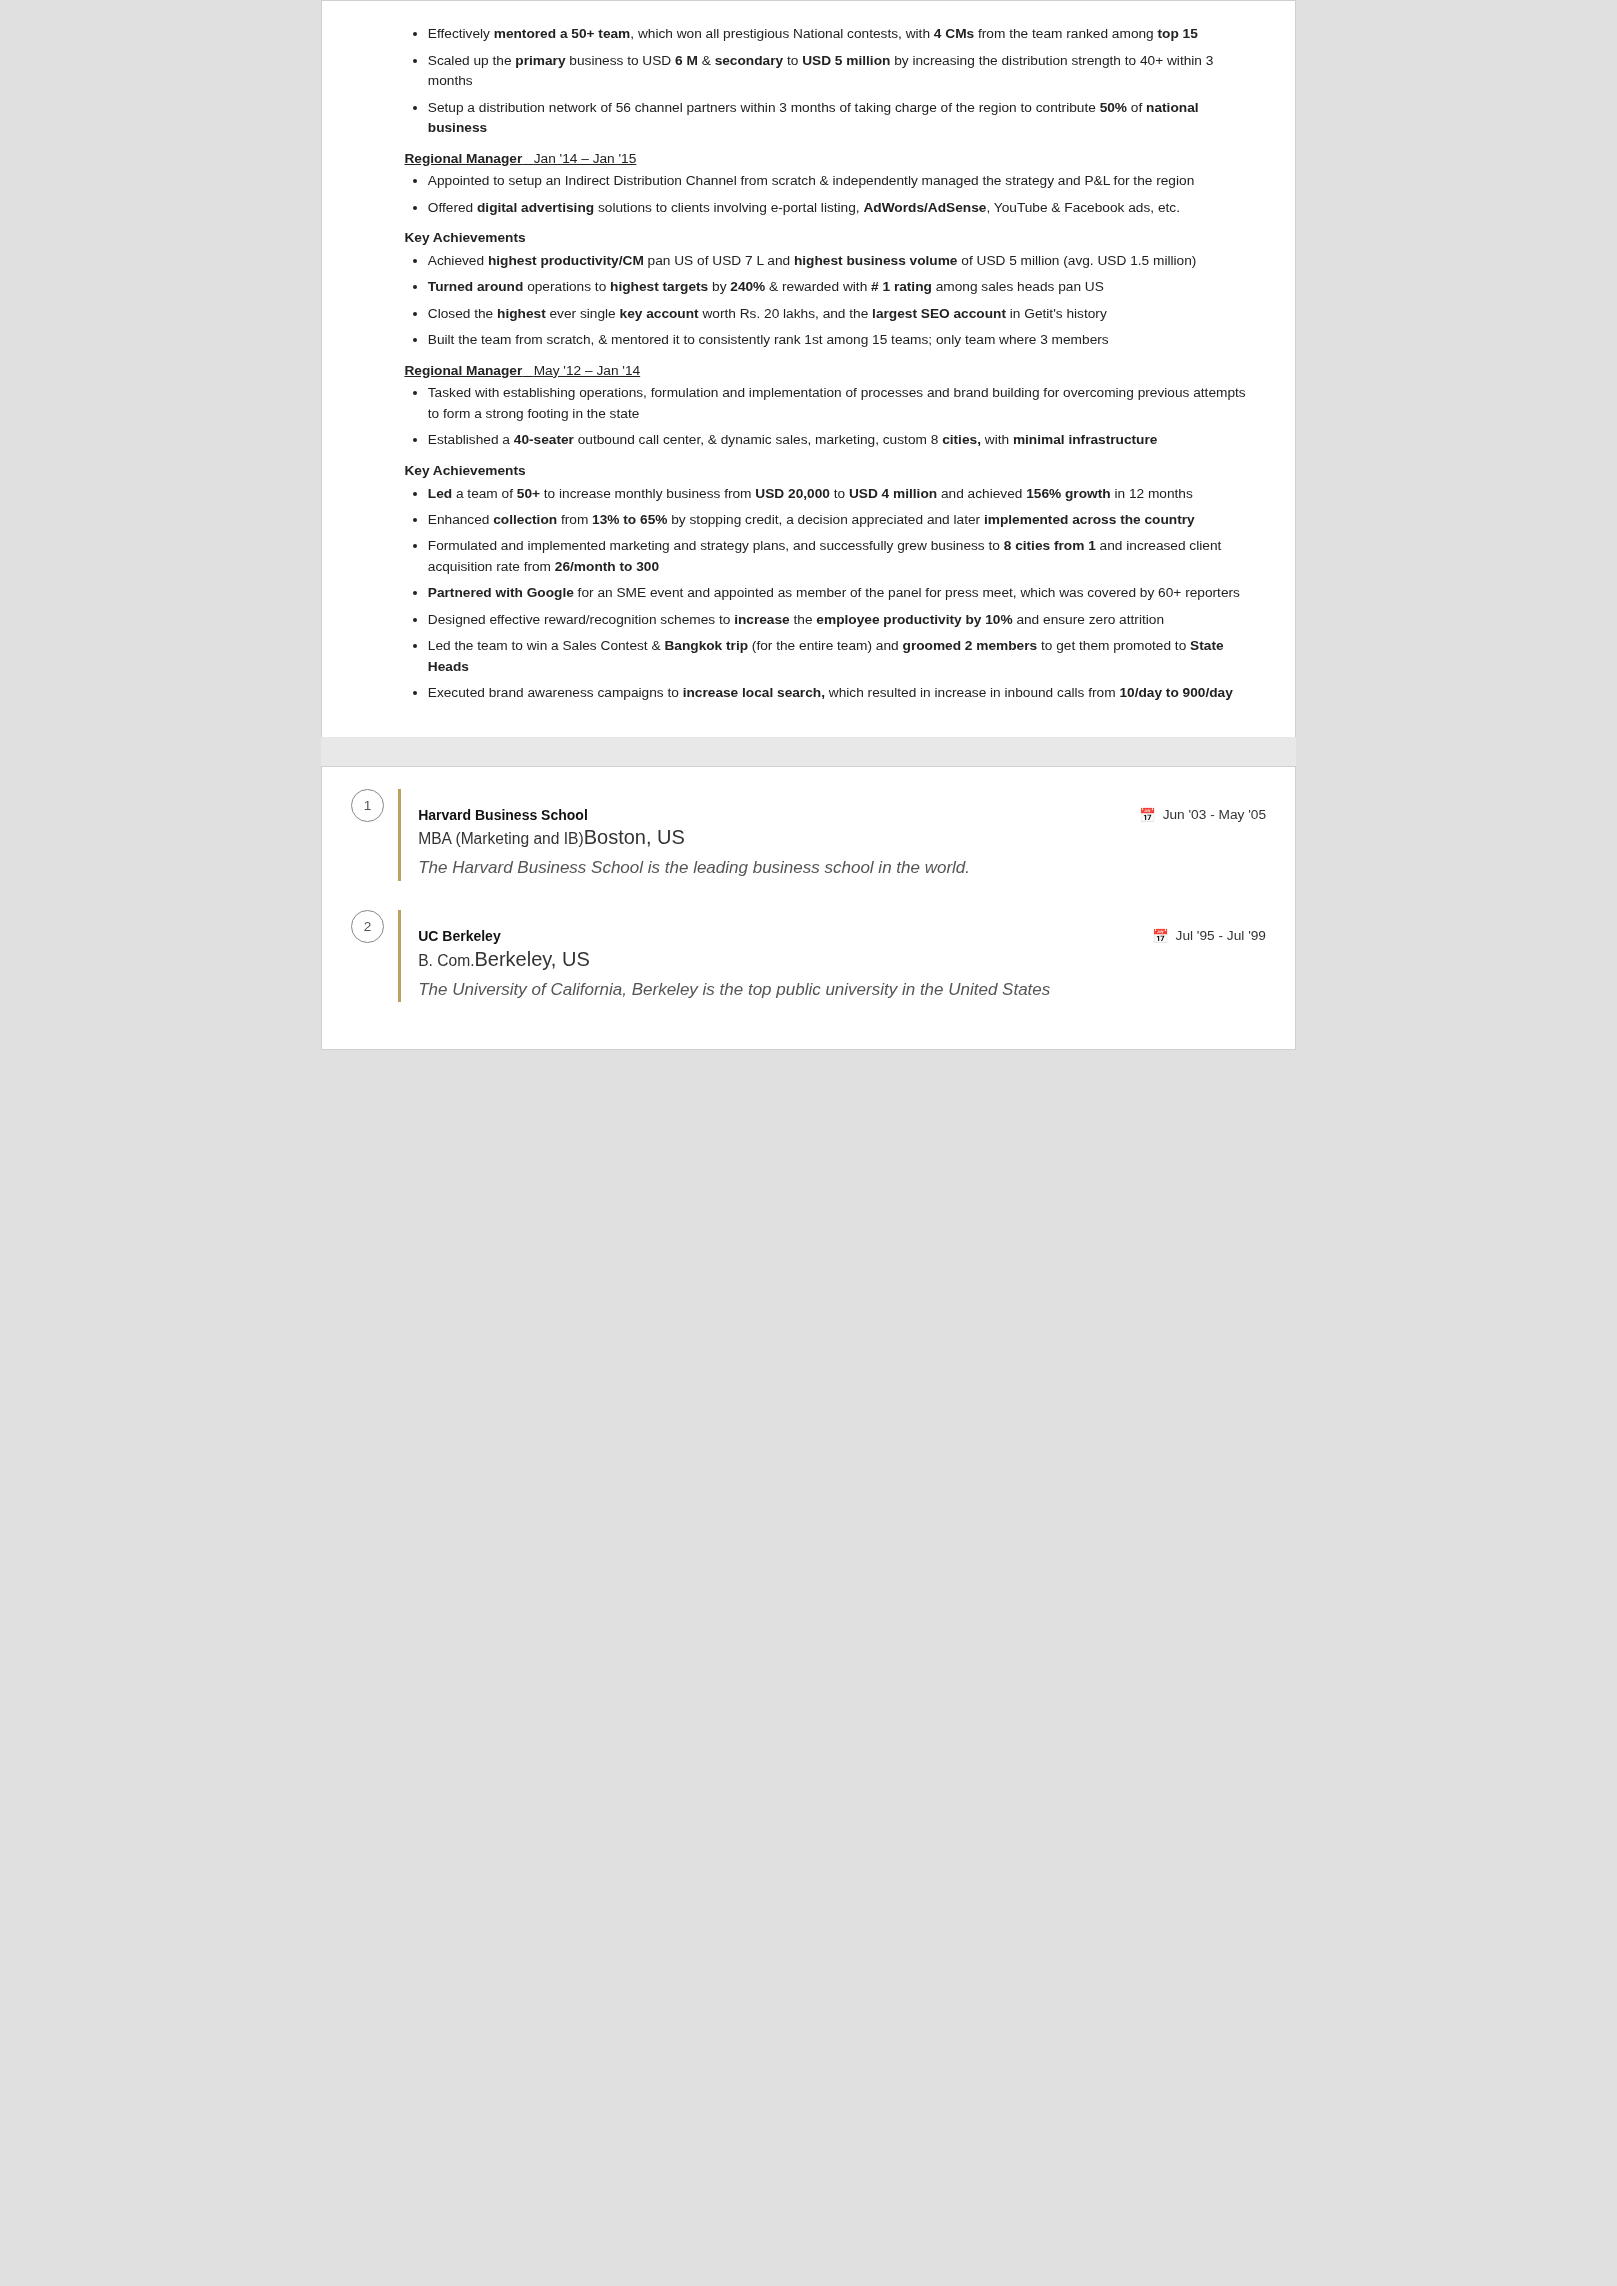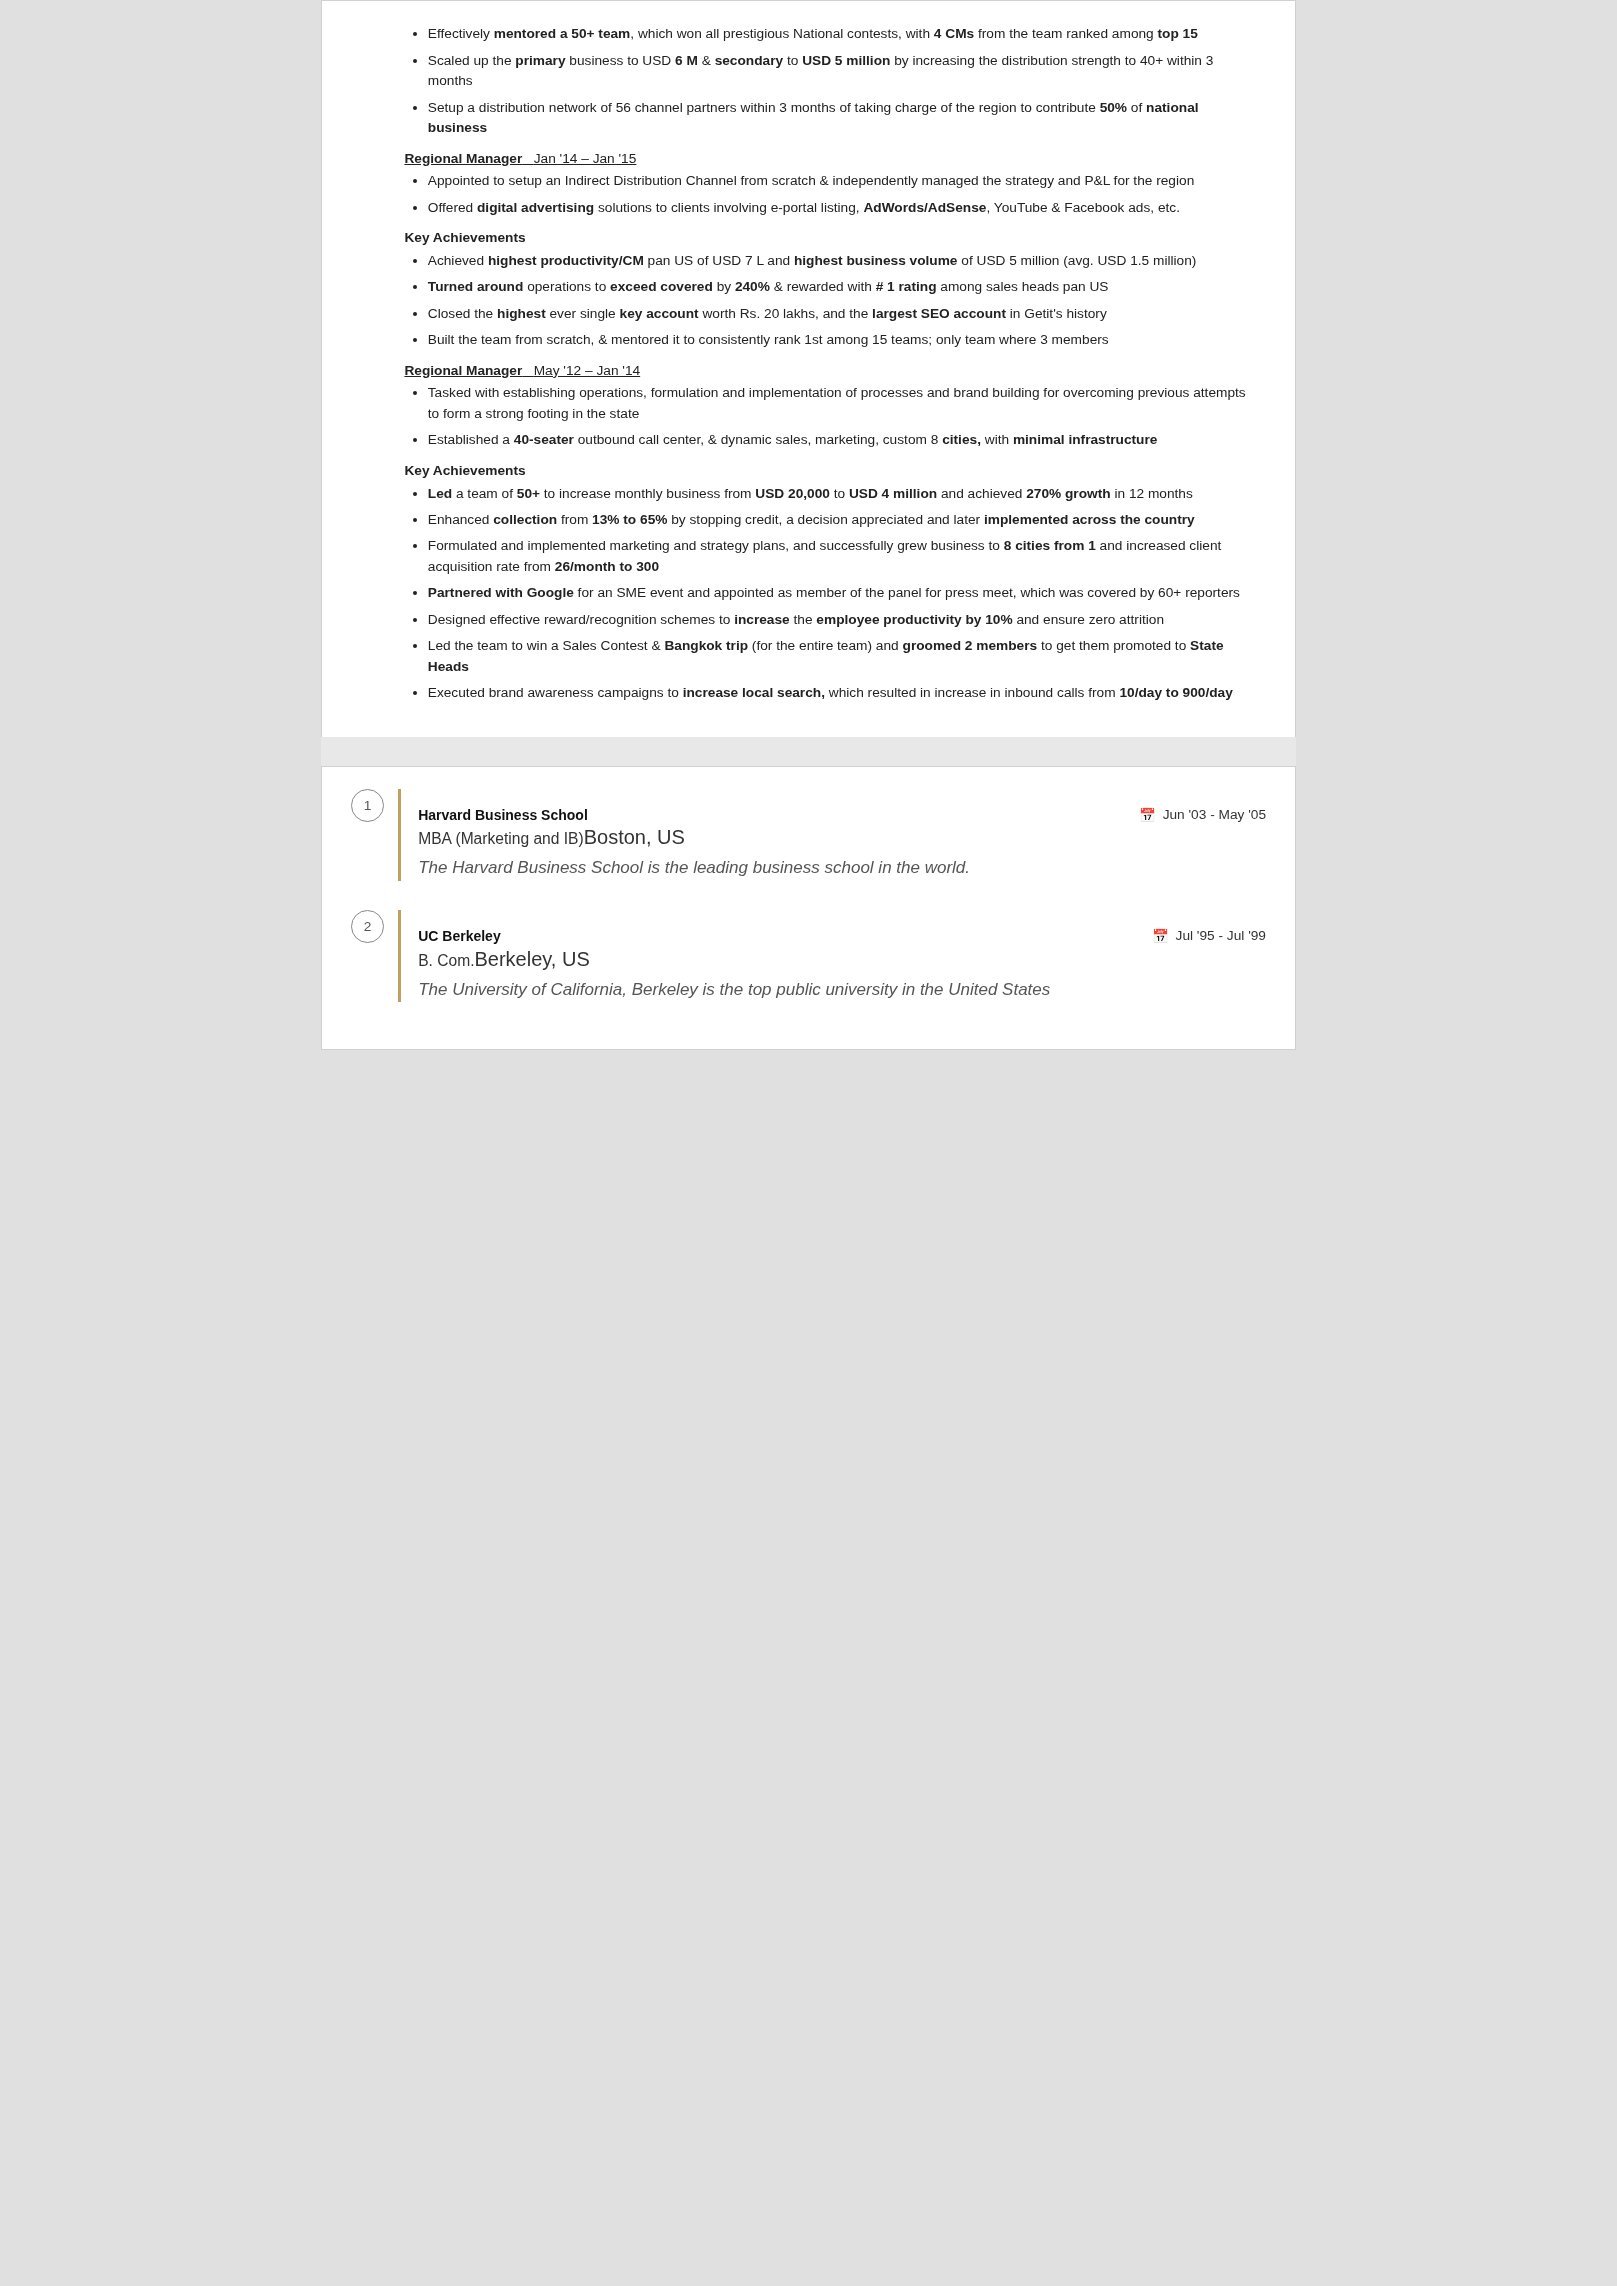--- a/index.html
+++ b/index.html
@@ -164,37 +164,37 @@
         <span class="role-dates">Jan '14 – Jan '15</span>
       </div>
       <ul class="bullet-list">
         <li>Appointed to setup an Indirect Distribution Channel from scratch &amp; independently managed the strategy and P&amp;L for the region</li>
         <li>Offered <strong>digital advertising</strong> solutions to clients involving e-portal listing, <strong>AdWords/AdSense</strong>, YouTube &amp; Facebook ads, etc.</li>
       </ul>
 
       <div class="key-achievements">Key Achievements</div>
       <ul class="bullet-list">
         <li>Achieved <strong>highest productivity/CM</strong> pan US of USD 7 L and <strong>highest business volume</strong> of USD 5 million (avg. USD 1.5 million)</li>
-        <li><strong>Turned around</strong> operations to <strong>exceed covered</strong> by <strong>240%</strong> &amp; rewarded with <strong># 1 rating</strong> among sales heads pan US</li>
+        <li><strong>Turned around</strong> operations to <strong>highest targets</strong> by <strong>240%</strong> &amp; rewarded with <strong># 1 rating</strong> among sales heads pan US</li>
         <li>Closed the <strong>highest</strong> ever single <strong>key account</strong> worth Rs. 20 lakhs, and the <strong>largest SEO account</strong> in Getit's history</li>
         <li>Built the team from scratch, &amp; mentored it to consistently rank 1st among 15 teams; only team where 3 members</li>
       </ul>
 
       <div class="role-header">
         <span>Regional Manager</span>&nbsp;&nbsp;
         <span class="role-dates">May '12 – Jan '14</span>
       </div>
       <ul class="bullet-list">
         <li>Tasked with establishing operations, formulation and implementation of processes and brand building for overcoming previous attempts to form a strong footing in the state</li>
         <li>Established a <strong>40-seater</strong> outbound call center, &amp; dynamic sales, marketing, custom 8 <strong>cities,</strong> with <strong>minimal infrastructure</strong></li>
       </ul>
 
       <div class="key-achievements">Key Achievements</div>
       <ul class="bullet-list">
-        <li><strong>Led</strong> a team of <strong>50+</strong> to increase monthly business from <strong>USD 20,000</strong> to <strong>USD 4 million</strong> and achieved <strong>270% growth</strong> in 12 months</li>
+        <li><strong>Led</strong> a team of <strong>50+</strong> to increase monthly business from <strong>USD 20,000</strong> to <strong>USD 4 million</strong> and achieved <strong>156% growth</strong> in 12 months</li>
         <li>Enhanced <strong>collection</strong> from <strong>13% to 65%</strong> by stopping credit, a decision appreciated and later <strong>implemented across the country</strong></li>
         <li>Formulated and implemented marketing and strategy plans, and successfully grew business to <strong>8 cities from 1</strong> and increased client acquisition rate from <strong>26/month to 300</strong></li>
         <li><strong>Partnered with Google</strong> for an SME event and appointed as member of the panel for press meet, which was covered by 60+ reporters</li>
         <li>Designed effective reward/recognition schemes to <strong>increase</strong> the <strong>employee productivity by 10%</strong> and ensure zero attrition</li>
         <li>Led the team to win a Sales Contest &amp; <strong>Bangkok trip</strong> (for the entire team) and <strong>groomed 2 members</strong> to get them promoted to <strong>State Heads</strong></li>
         <li>Executed brand awareness campaigns to <strong>increase local search,</strong> which resulted in increase in inbound calls from <strong>10/day to 900/day</strong></li>
       </ul>
 
     </div>
   </div>

